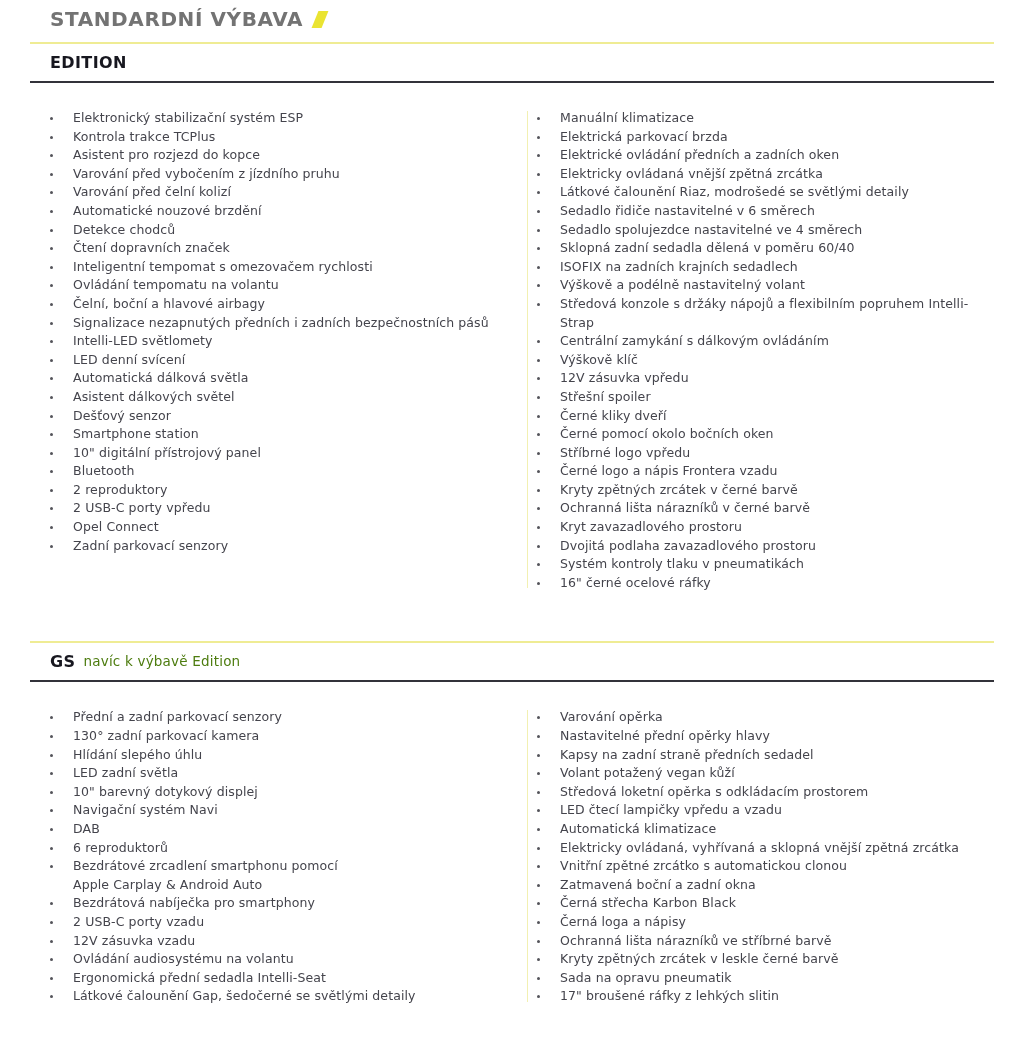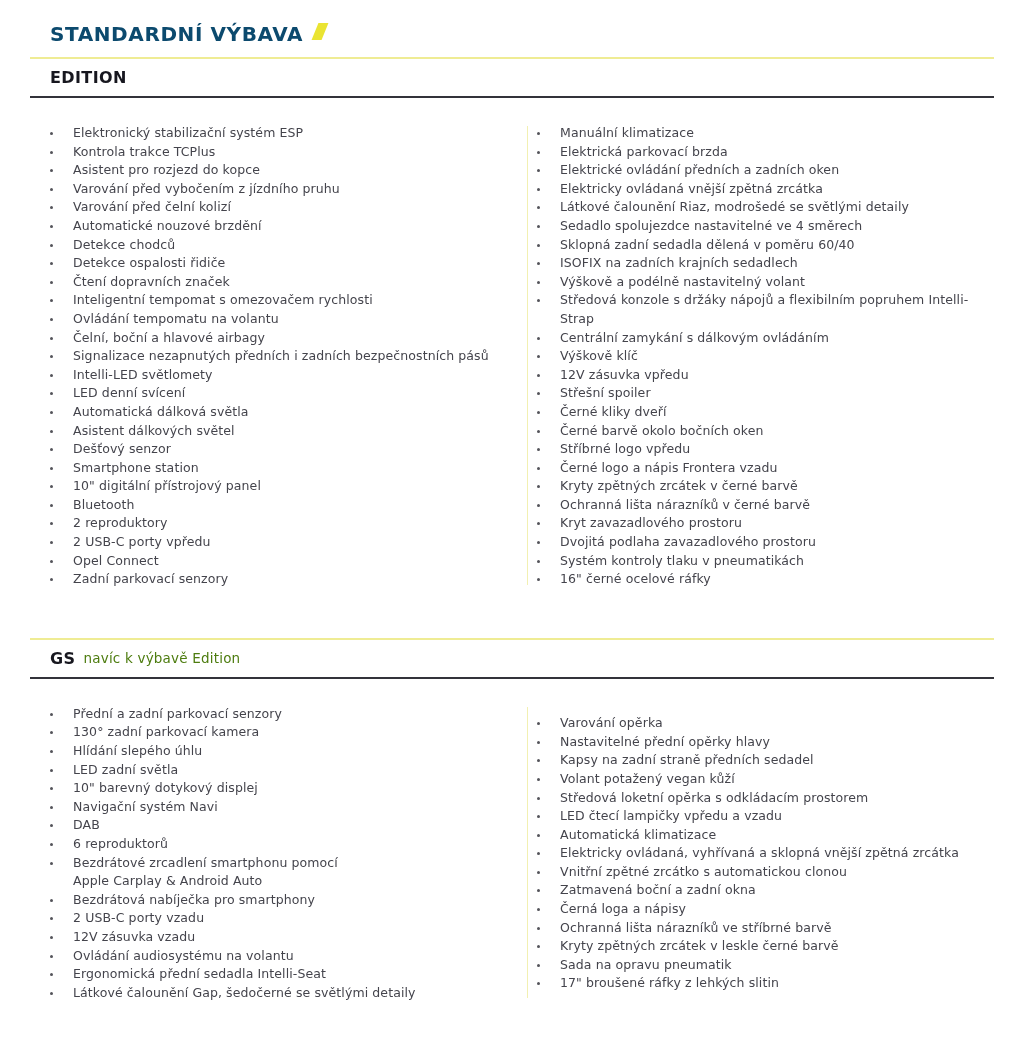--- a/index.html
+++ b/index.html
@@ -5,25 +5,25 @@
   html,body{margin:0;padding:0;background:#ffffff;}
   body{
     width:1024px;height:1039px;
     font-family:"DejaVu Sans",sans-serif;
     color:#44444c;
     -webkit-font-smoothing:antialiased;
   }
   .page{padding:0 30px;}
   
   h1{
-    margin:22px 0 0 20px;
+    margin:7px 0 0 20px;
     font-size:20px;line-height:24px;
     font-weight:bold;letter-spacing:.6px;
-    color:#0c4a6e;
-    display:flex;
+    color:#737373;
+    display:flex;align-items:center;
   }
   .slash{
     display:inline-block;width:10px;height:17px;
     transform:skewX(-22deg);
     margin-left:12px;margin-top:1px;
   }
   
   .rule{height:2px;border:0;margin:0;}
   .rule.yellow{background:#EFEC94;}
   .rule.dark{background:#33333a;}
@@ -41,21 +41,20 @@
     color:#17171f;
   }
   .sec-sub{
     font-size:13.5px;color:#4d7c0f;letter-spacing:.2px;
   }
   
   .cols{
     display:flex;
     margin-top:26px;
     position:relative;
-    align-items:center;
   }
   .cols.with-divider::before{
     content:"";
     position:absolute;left:497px;top:2px;bottom:4px;width:1px;
     background:#F2F0B2;
   }
   .col{width:50%;box-sizing:border-box;}
   .col ul{margin:0;padding:0;list-style:none;}
   .col-left ul{padding-left:20px;}
   .col-right ul{padding-left:25px;}
@@ -126,24 +125,20 @@
             <li>
               <span class="dot"></span>
               <span class="txt">Automatické nouzové brzdění</span>
             </li>
 
             <li>
               <span class="dot"></span>
               <span class="txt">Detekce chodců</span>
             </li>
 
-            <li>
-              <span class="dot"></span>
-              <span class="txt">Detekce ospalosti řidiče</span>
-            </li>
 
             <li>
               <span class="dot"></span>
               <span class="txt">Čtení dopravních značek</span>
             </li>
 
             <li>
               <span class="dot"></span>
               <span class="txt">Inteligentní tempomat s omezovačem rychlosti</span>
             </li>
@@ -245,20 +240,24 @@
             <li>
               <span class="dot"></span>
               <span class="txt">Elektricky ovládaná vnější zpětná zrcátka</span>
             </li>
 
             <li>
               <span class="dot"></span>
               <span class="txt">Látkové čalounění Riaz, modrošedé se světlými detaily</span>
             </li>
 
+            <li>
+              <span class="dot"></span>
+              <span class="txt">Sedadlo řidiče nastavitelné v 6 směrech</span>
+            </li>
 
             <li>
               <span class="dot"></span>
               <span class="txt">Sedadlo spolujezdce nastavitelné ve 4 směrech</span>
             </li>
 
             <li>
               <span class="dot"></span>
               <span class="txt">Sklopná zadní sedadla dělená v poměru 60/40</span>
             </li>
@@ -298,21 +297,21 @@
               <span class="txt">Střešní spoiler</span>
             </li>
 
             <li>
               <span class="dot"></span>
               <span class="txt">Černé kliky dveří</span>
             </li>
 
             <li>
               <span class="dot"></span>
-              <span class="txt">Černé barvě okolo bočních oken</span>
+              <span class="txt">Černé pomocí okolo bočních oken</span>
             </li>
 
             <li>
               <span class="dot"></span>
               <span class="txt">Stříbrné logo vpředu</span>
             </li>
 
             <li>
               <span class="dot"></span>
               <span class="txt">Černé logo a nápis Frontera vzadu</span>
@@ -487,20 +486,24 @@
             <li>
               <span class="dot"></span>
               <span class="txt">Vnitřní zpětné zrcátko s automatickou clonou</span>
             </li>
 
             <li>
               <span class="dot"></span>
               <span class="txt">Zatmavená boční a zadní okna</span>
             </li>
 
+            <li>
+              <span class="dot"></span>
+              <span class="txt">Černá střecha Karbon Black</span>
+            </li>
 
             <li>
               <span class="dot"></span>
               <span class="txt">Černá loga a nápisy</span>
             </li>
 
             <li>
               <span class="dot"></span>
               <span class="txt">Ochranná lišta nárazníků ve stříbrné barvě</span>
             </li>

